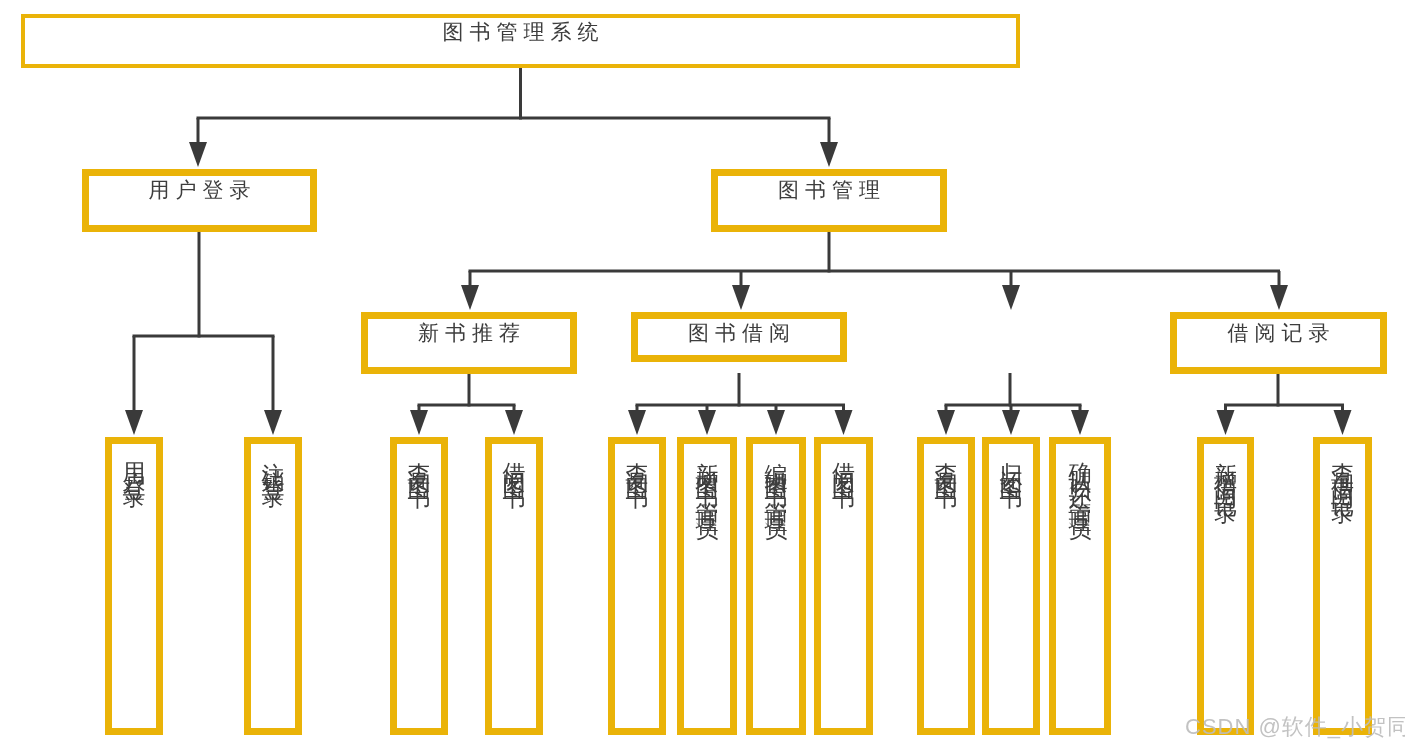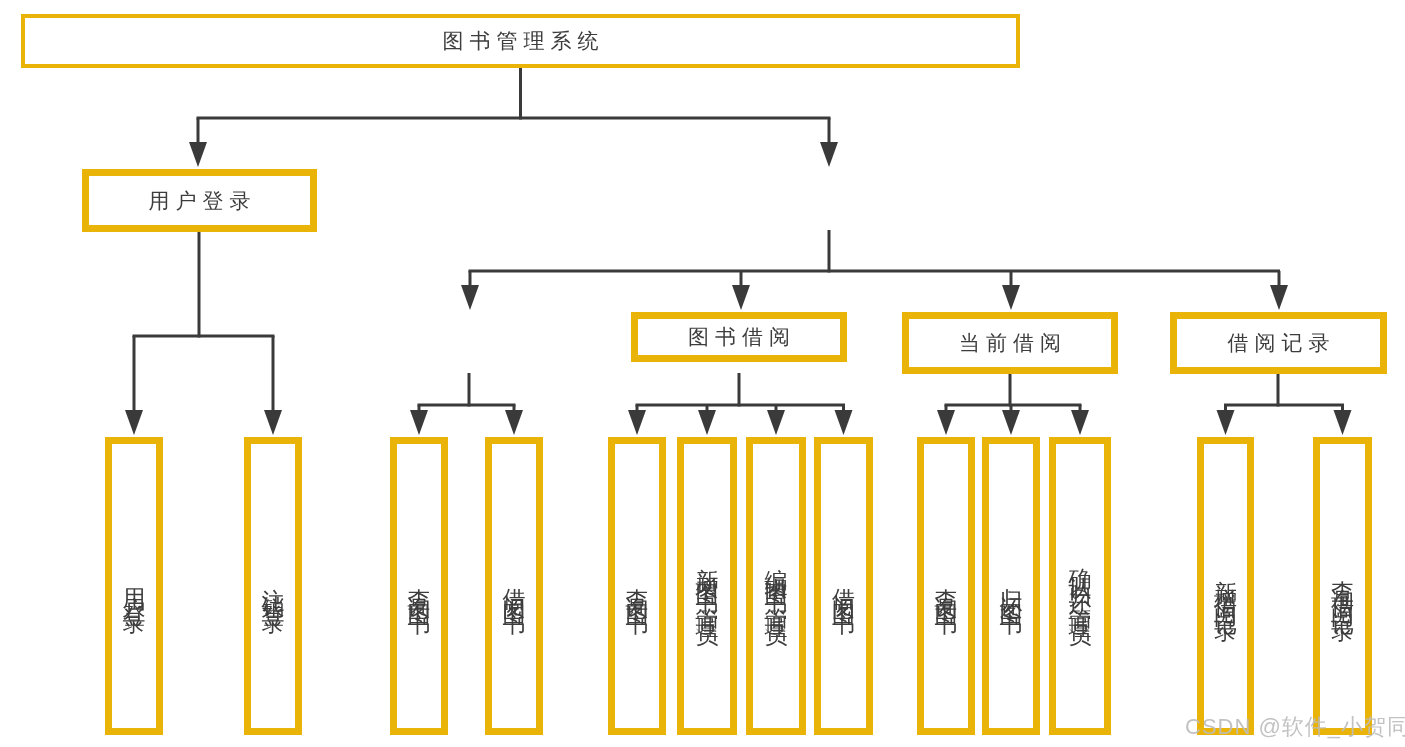--- a/index.html
+++ b/index.html
@@ -10,21 +10,21 @@
     overflow:hidden;
     font-family:"Liberation Sans","DejaVu Sans",sans-serif;
     color:#3a3a3a;
   }
   .wires { position:absolute; left:0; top:0; width:1405px; height:747px; }
   .wires line { stroke:#3a3a3a; stroke-width:3; }
   .wires polygon { fill:#3a3a3a; }
   .node {
     position:absolute; box-sizing:border-box;
     border:7px solid #eab308; background:#ffffff;
-    display:flex; align-items:center; justify-content:center;
+    display:flex; justify-content:center;
   }
   .node.root { border-width:4px; }
   .node.h span {
     font-size:21px; letter-spacing:6px; text-indent:6px;
     white-space:nowrap; color:#3d3d3d;
   }
   .node.v span {
     writing-mode:vertical-rl; text-orientation:mixed;
     font-size:23px; line-height:1; letter-spacing:8px;
     color:#3d3d3d; white-space:nowrap;
@@ -104,26 +104,29 @@
     <polygon points="1342.5,435 1333.5,410 1351.5,410"></polygon>
   </svg>
 
   <div class="node h root" style="left:21px;top:14px;width:999px;height:54px">
     <span>图书管理系统</span>
   </div>
 
   <div class="node h" style="left:82px;top:169px;width:235px;height:63px">
     <span>用户登录</span>
   </div>
+  <div class="node h" style="left:711px;top:169px;width:236px;height:63px">
+    <span>图书管理</span>
+  </div>
 
+  <div class="node h" style="left:361px;top:312px;width:216px;height:62px">
+    <span>新书推荐</span>
+  </div>
   <div class="node h" style="left:631px;top:312px;width:216px;height:50px">
     <span>图书借阅</span>
-  </div>
-  <div class="node h" style="left:902px;top:312px;width:216px;height:62px">
-    <span>当前借阅</span>
   </div>
   <div class="node h" style="left:1170px;top:312px;width:217px;height:62px">
     <span>借阅记录</span>
   </div>
 
   <div class="node v" style="left:105px;top:437px;width:58px;height:298px">
     <span>用户登录</span>
   </div>
   <div class="node v" style="left:244px;top:437px;width:58px;height:298px">
     <span>注销登录</span>

